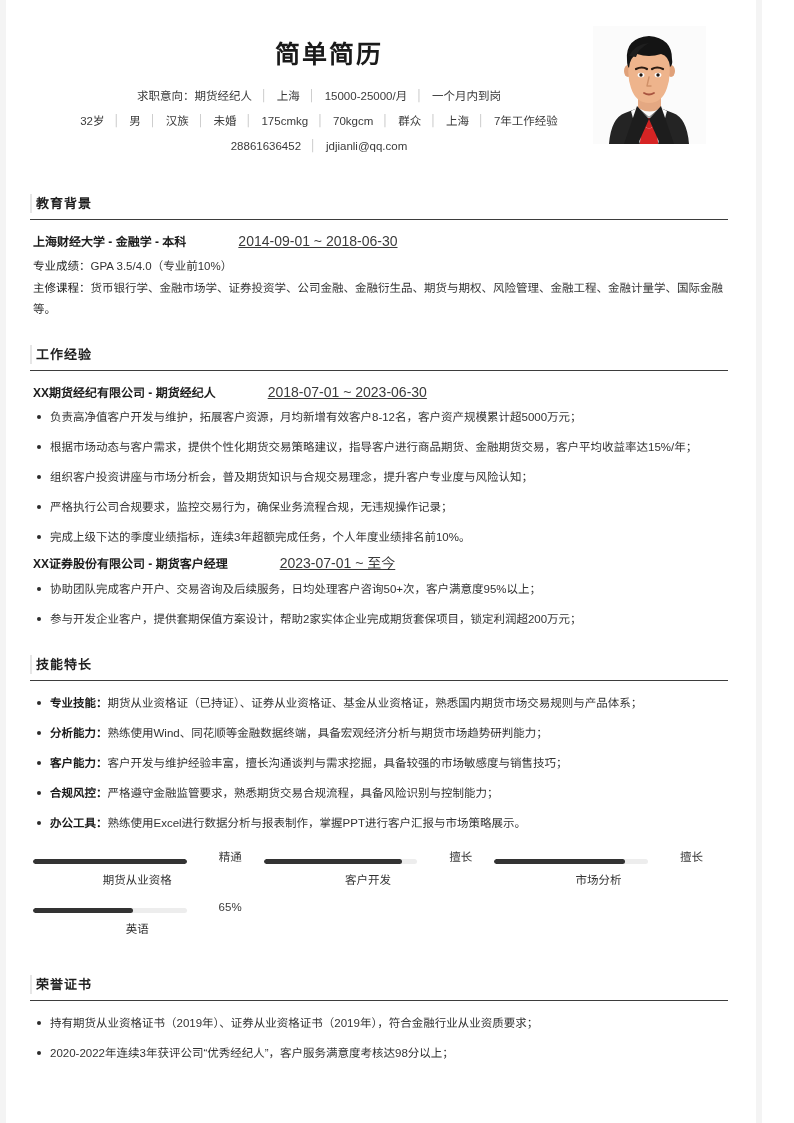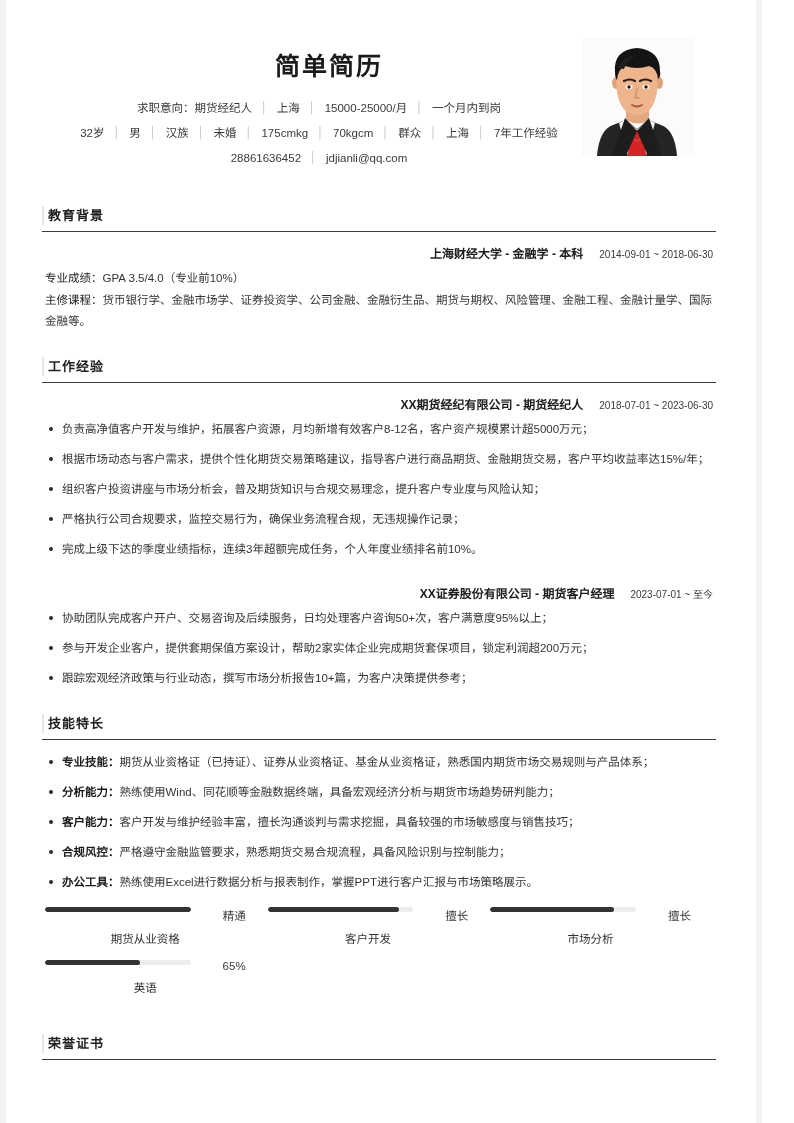--- a/index.html
+++ b/index.html
@@ -12,21 +12,21 @@
     width: 794px;
     min-height: 1123px;
     font-family: "Liberation Sans", "DejaVu Sans", sans-serif;
     color: #2b2b2b;
     position: relative;
   }
   .page {
     width: 762px;
     min-height: 1123px;
     background: #ffffff;
-    padding: 12px;
+    padding: 0;
     position: relative;
     border-left: 6px solid #f4f4f4;
     border-right: 6px solid #f4f4f4;
   }
   .inner {
     padding: 14px 28px 0 24px;
   }
 
   
   .header {
@@ -90,37 +90,39 @@
   .sec-title {
     font-size: 13px;
     font-weight: bold;
     color: #1f1f1f;
     letter-spacing: 1px;
   }
   .sec-body { padding: 12px 3px 0 3px; }
 
   
   .entry { margin-bottom: 2px; }
-  .entry + .entry { margin-top: 24px; }
+  .entry + .entry { margin-top: 4px; }
   .entry-head {
     display: flex;
-    justify-content: flex-end;
+    justify-content: flex-start;
     align-items: baseline;
     margin-bottom: 7px;
+    gap: 36px;
   }
   .entry-title {
     font-size: 12px;
     font-weight: bold;
     color: #1c1c1c;
   }
   .entry-date {
-    font-size: 10px;
+    font-size: 14px;
     color: #3a3a3a;
     white-space: nowrap;
     padding-left: 16px;
+    text-decoration: underline;
   }
   .kv-line {
     font-size: 11.5px;
     line-height: 21px;
     color: #333;
     margin: 1px 0;
   }
   .kv-line b { font-weight: normal; color: #1c1c1c; }
 
   
@@ -150,21 +152,21 @@
     flex-wrap: wrap;
     margin-top: 14px;
   }
   .bar-item {
     width: 33.33%;
     padding-right: 22px;
     margin-bottom: 14px;
   }
   .bar-top {
     display: flex;
-    align-items: flex-start;
+    align-items: flex-end;
     gap: 23px;
   }
   .bar-track {
     flex: 1;
     height: 5px;
     border-radius: 3px;
     background: #ededed;
     overflow: hidden;
   }
   .bar-fill {
@@ -291,21 +293,20 @@
         </div>
 
         <div class="entry">
           <div class="entry-head">
             <span class="entry-title">XX证券股份有限公司 - 期货客户经理</span>
             <span class="entry-date">2023-07-01 ~ 至今</span>
           </div>
           <ul class="bullets">
             <li>协助团队完成客户开户、交易咨询及后续服务，日均处理客户咨询50+次，客户满意度95%以上；</li>
             <li>参与开发企业客户，提供套期保值方案设计，帮助2家实体企业完成期货套保项目，锁定利润超200万元；</li>
-            <li>跟踪宏观经济政策与行业动态，撰写市场分析报告10+篇，为客户决策提供参考；</li>
           </ul>
         </div>
 
       </div>
     </div>
 
     <div class="section">
       <div class="sec-head">
         <span class="sec-title">技能特长</span>
       </div>
@@ -359,16 +360,24 @@
             <div class="bar-name">英语</div>
           </div>
         </div>
       </div>
     </div>
 
     <div class="section">
       <div class="sec-head">
         <span class="sec-title">荣誉证书</span>
       </div>
+      <div class="sec-body">
+        <ul class="bullets">
+          <li>持有期货从业资格证书（2019年）、证券从业资格证书（2019年），符合金融行业从业资质要求；</li>
+          <li>2020-2022年连续3年获评公司“优秀经纪人”，客户服务满意度考核达98分以上；</li>
+
+        </ul>
+
+      </div>
     </div>
 
   </div>
 </div>
 
 </body></html>

